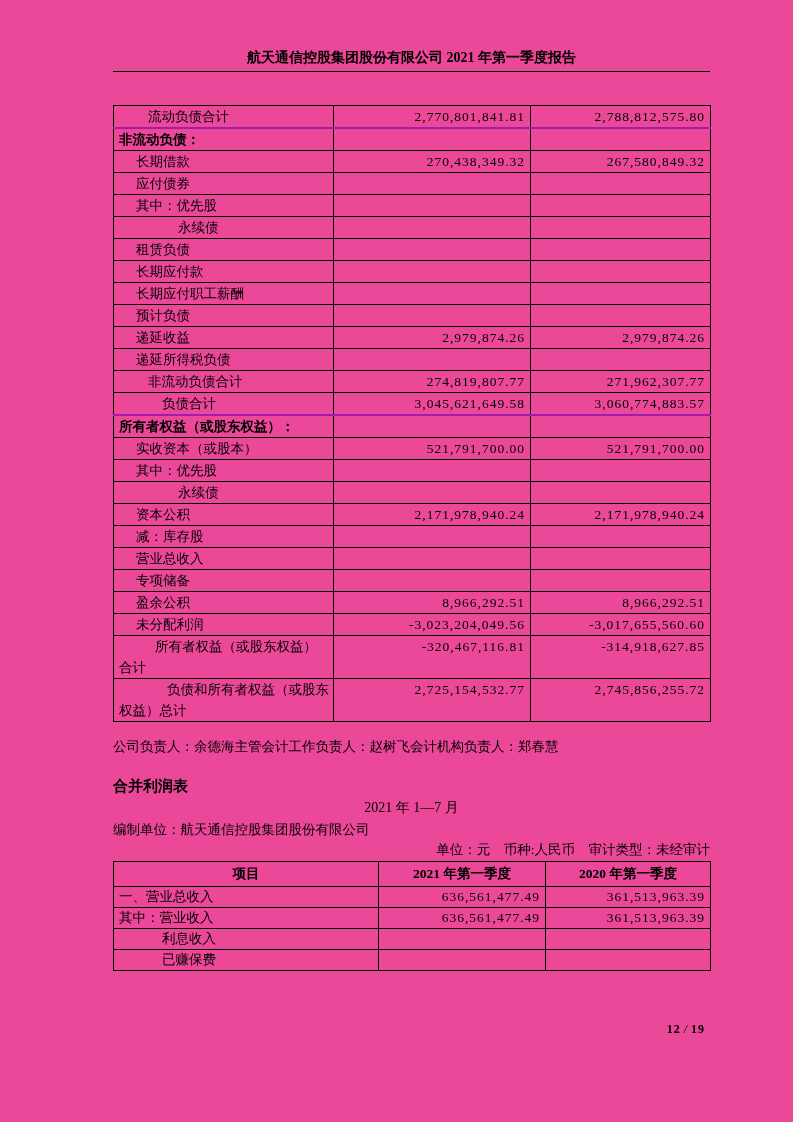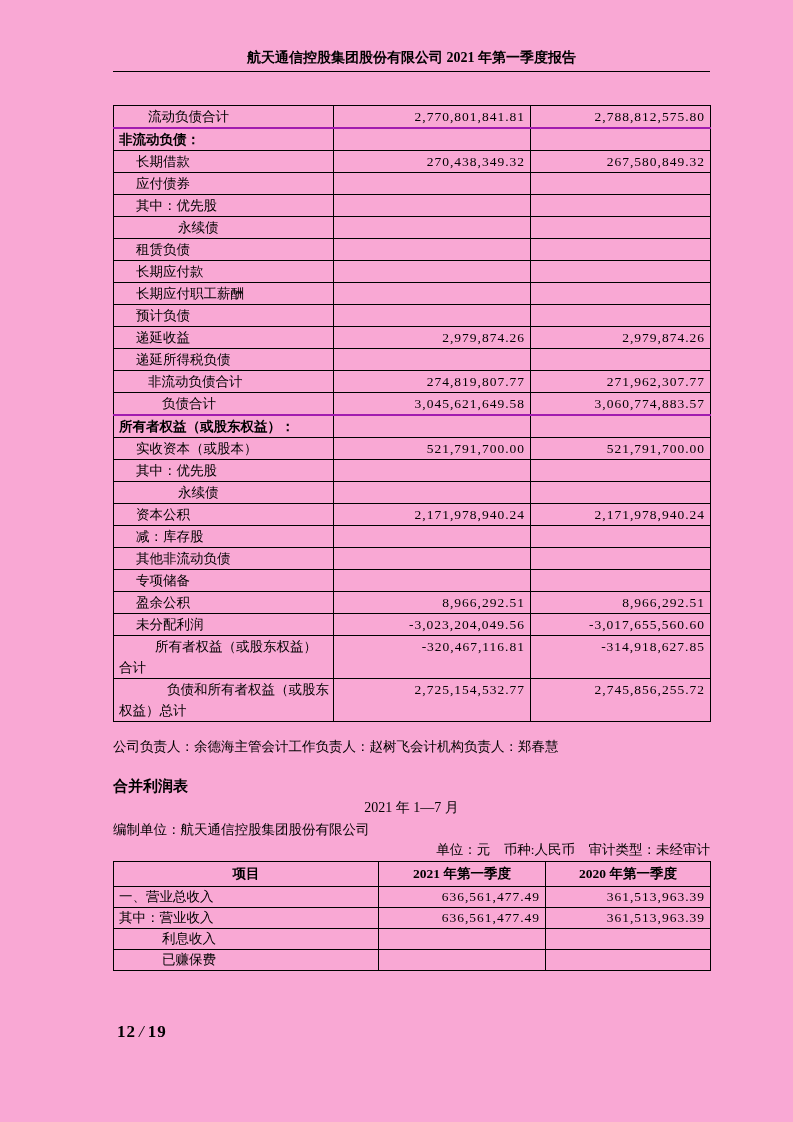--- a/index.html
+++ b/index.html
@@ -2,21 +2,21 @@
 <html><head>
 <meta charset="utf-8">
 <style>
   * { box-sizing: border-box; }
   html, body { margin: 0; padding: 0; background: #e8e8e8; }
   .page {
     position: relative;
     width: 793px;
     height: 1122px;
     margin: 0 auto;
-    background: #f9a8d4;
+    background: #ec4899;
     font-family: "Liberation Serif", "DejaVu Serif", serif;
     color: #000000;
     overflow: hidden;
   }
   .doc-header {
     margin: 0 83px 0 113px;
     padding-top: 50px;
     text-align: center;
     font-weight: bold;
     font-size: 14px;
@@ -57,24 +57,24 @@
   .t2deep  { padding-left: 48px; }
 
   .signatories { margin-top: 16px; font-size: 13.5px; line-height: 17px; }
   .is-title { margin-top: 22px; font-weight: bold; font-size: 15px; line-height: 18px; }
   .is-period { margin-top: 4px; text-align: center; font-size: 14px; line-height: 17px; }
   .prepared-by { margin-top: 5px; font-size: 13.5px; line-height: 17px; }
   .unit-line { margin-top: 3px; text-align: right; font-size: 13.5px; line-height: 17px; }
 
   .footer {
     position: absolute;
-    left: 117px; width: 597px;
+    left: 108px; width: 597px;
     top: 1022px;
-    text-align: left;
-    font-size: 17px;
+    text-align: right;
+    font-size: 12px;
     font-weight: bold;
     letter-spacing: 1px;
   }
   .footer .sep { font-style: italic; font-weight: normal; padding: 0 3px; }
 </style>
 </head>
 <body>
 
 <div class="page">
 
@@ -184,21 +184,21 @@
             <td class="lbl item">资本公积</td>
             <td class="val">2,171,978,940.24</td>
             <td class="val">2,171,978,940.24</td>
           </tr>
           <tr>
             <td class="lbl item">减：库存股</td>
             <td class="val"></td>
             <td class="val"></td>
           </tr>
           <tr>
-            <td class="lbl item">其他非流动负债</td>
+            <td class="lbl item">营业总收入</td>
             <td class="val"></td>
             <td class="val"></td>
           </tr>
           <tr>
             <td class="lbl item">专项储备</td>
             <td class="val"></td>
             <td class="val"></td>
           </tr>
           <tr>
             <td class="lbl item">盈余公积</td>

